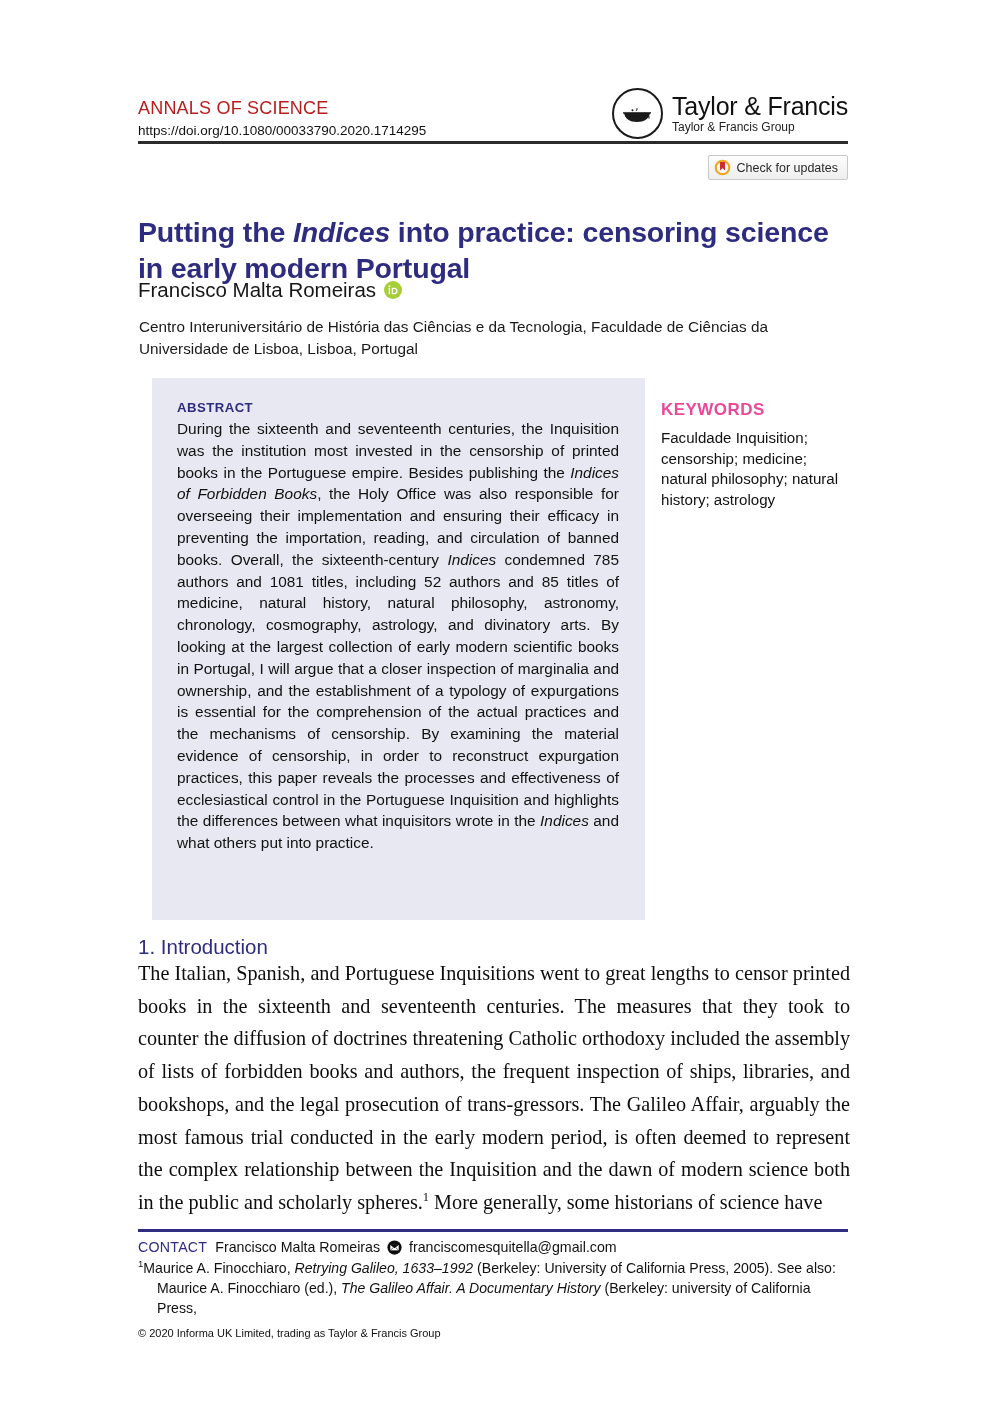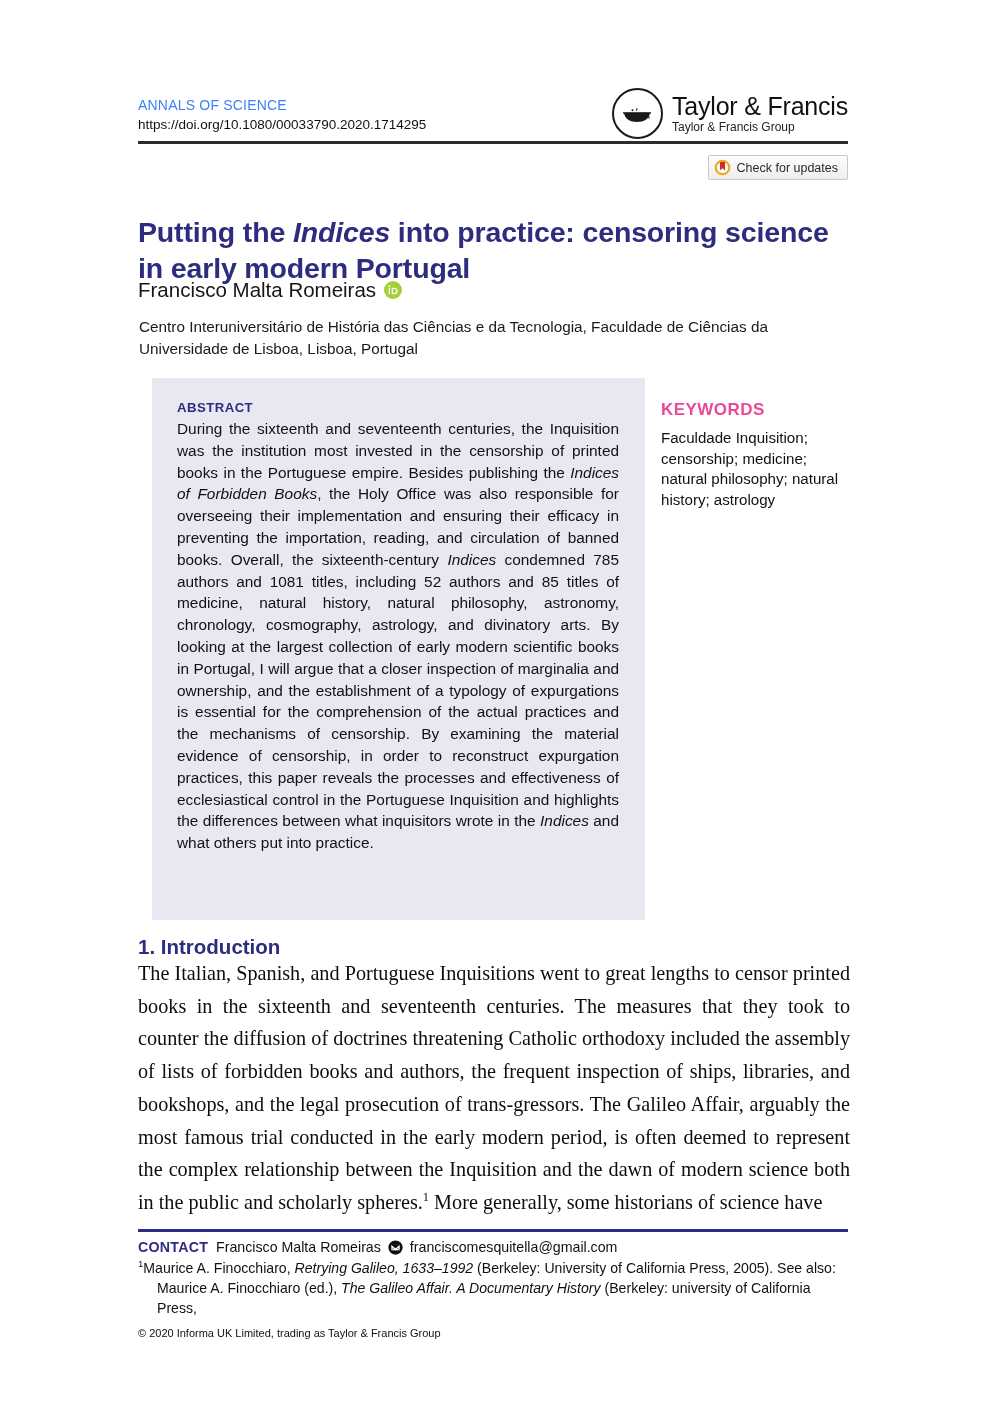--- a/index.html
+++ b/index.html
@@ -31,23 +31,23 @@
     top: 88px;
     width: 710px;
   }
   .header-left {
     position: absolute;
     left: 0;
     top: 8px;
     line-height: 1.38;
   }
   .journal-name {
-    font-size: 14px;
+    font-size: 18px;
     letter-spacing: 0.2px;
-    color: #3b82f6;
+    color: #b91c1c;
   }
   .doi-line {
     font-size: 13.5px;
     color: #111;
     margin-top: 1px;
   }
 
   .tf-logo {
     position: absolute;
     right: 0;
@@ -210,21 +210,21 @@
     line-height: 1.37;
     color: #111;
   }
 
   
   .section-heading {
     position: absolute;
     left: 138px;
     top: 918px;
     font-size: 20.5px;
-    font-weight: bold;
+    font-weight: normal;
     color: #2e2c7f;
   }
 
   .body-text {
     position: absolute;
     left: 138px;
     top: 957px;
     width: 712px;
     font-family: "Liberation Serif", serif;
     font-size: 20.2px;
@@ -256,21 +256,21 @@
   }
   .contact-line {
     display: flex;
     align-items: center;
     gap: 5px;
     font-size: 14.2px;
     color: #111;
     line-height: 1.35;
   }
   .contact-label {
-    font-weight: bold;
+    font-weight: normal;
     color: #2e2c7f;
     letter-spacing: 0.25px;
     margin-right: 3px;
   }
   .envelope-icon {
     width: 15px;
     height: 15px;
     flex: none;
     margin: 0 2px;
   }

